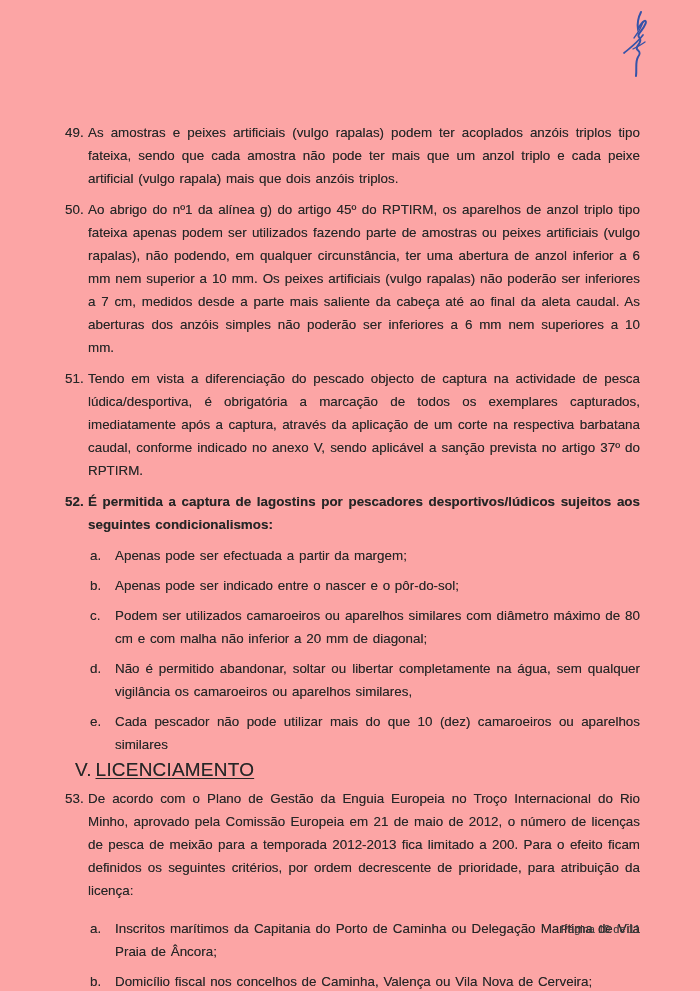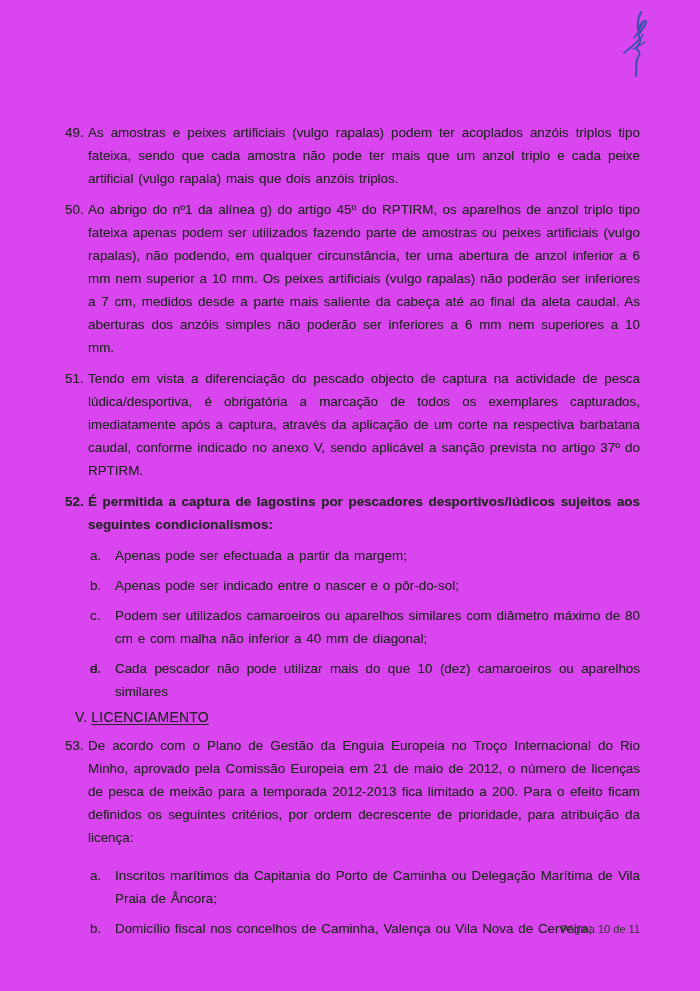--- a/index.html
+++ b/index.html
@@ -5,21 +5,21 @@
 <style>
   html, body {
     margin: 0;
     padding: 0;
     background: #ffffff;
   }
   .page {
     position: relative;
     width: 700px;
     height: 991px;
-    background: #d946ef;
+    background: #fca5a5;
     overflow: hidden;
     font-family: "Liberation Sans", "DejaVu Sans", sans-serif;
     color: #262626;
     text-shadow: 0 0 0.5px rgba(60,60,60,0.55);
   }
   .signature {
     position: absolute;
     top: 5px;
     left: 608px;
   }
@@ -59,21 +59,21 @@
     margin-bottom: 7px;
   }
   .subitem .letter {
     position: absolute;
     left: 0;
     top: 0;
   }
   .subitem:last-child { margin-bottom: 0; }
   .section-heading {
     margin: 4px 0 7px 10px;
-    font-size: 14px;
+    font-size: 19px;
     line-height: 20px;
     letter-spacing: 0.2px;
   }
   .section-heading .title {
     text-decoration: underline;
     text-underline-offset: 2px;
     margin-left: 4px;
   }
   .item53-wrap { margin-top: 1px; }
   .footer {
@@ -125,24 +125,25 @@
       <div class="subitem">
         <span class="letter">a.</span>
         <span>Apenas pode ser efectuada a partir da margem;</span>
       </div>
       <div class="subitem">
         <span class="letter">b.</span>
         <span>Apenas pode ser indicado entre o nascer e o pôr-do-sol;</span>
       </div>
       <div class="subitem">
         <span class="letter">c.</span>
-        <span>Podem ser utilizados camaroeiros ou aparelhos similares com diâmetro máximo de 80 cm e com malha não inferior a 40 mm de diagonal;</span>
+        <span>Podem ser utilizados camaroeiros ou aparelhos similares com diâmetro máximo de 80 cm e com malha não inferior a 20 mm de diagonal;</span>
       </div>
       <div class="subitem">
         <span class="letter">d.</span>
+        <span>Não é permitido abandonar, soltar ou libertar completamente na água, sem qualquer vigilância os camaroeiros ou aparelhos similares,</span>
       </div>
       <div class="subitem">
         <span class="letter">e.</span>
         <span>Cada pescador não pode utilizar mais do que 10 (dez) camaroeiros ou aparelhos similares</span>
       </div>
     </div>
 
     <div class="section-heading">
       <span>V.</span><span class="title">LICENCIAMENTO</span>
     </div>

